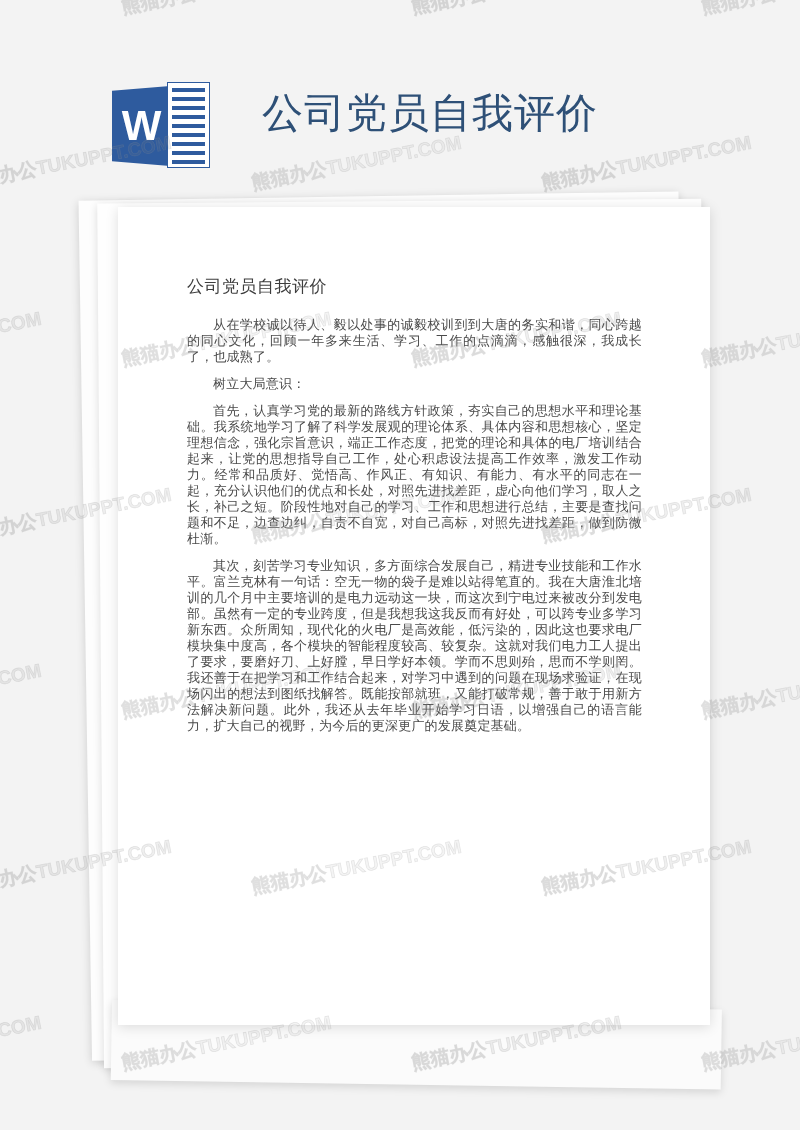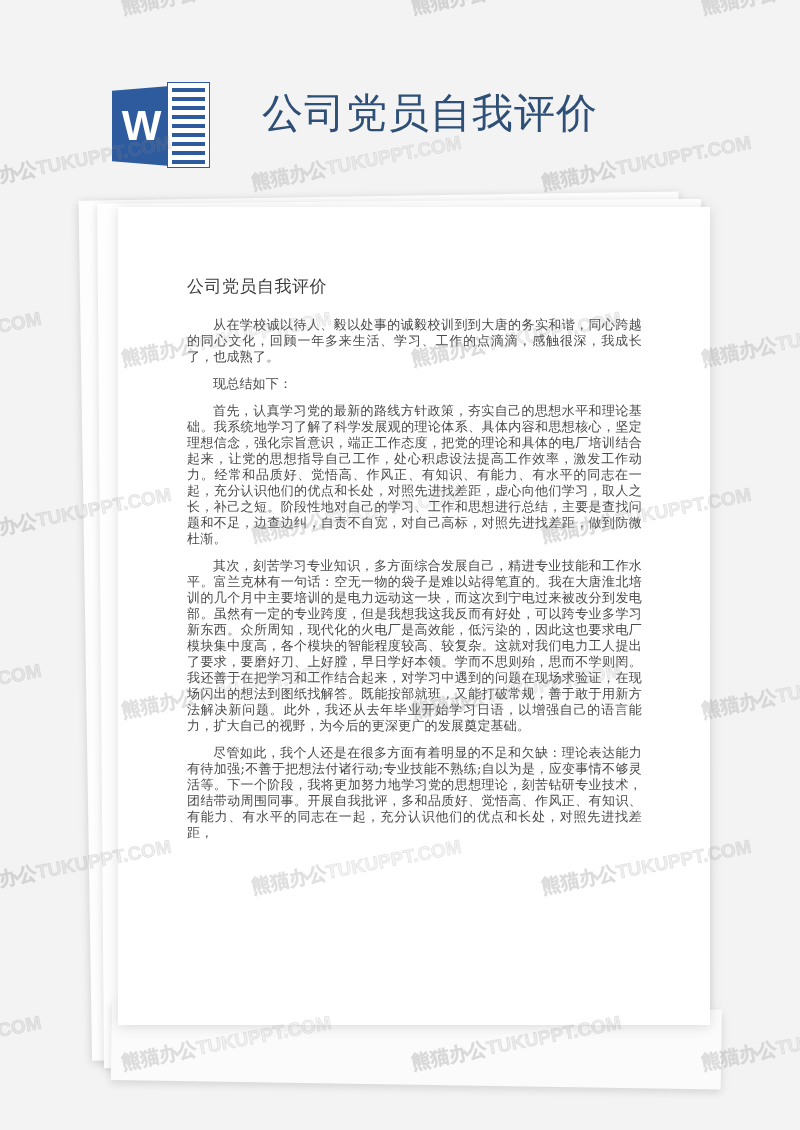--- a/index.html
+++ b/index.html
@@ -129,24 +129,23 @@
 
 <div class="stack">
   <div class="page-back2"></div>
   <div class="page-back1"></div>
   <div class="page-bottom"></div>
 
   <div class="page-main">
     <div class="doc-title">公司党员自我评价</div>
     <div class="doc-body">
       <p>从在学校诚以待人、毅以处事的诚毅校训到到大唐的务实和谐，同心跨越的同心文化，回顾一年多来生活、学习、工作的点滴滴，感触很深，我成长了，也成熟了。</p>
-      <p>现总结如下：</p>
+      <p>树立大局意识：</p>
       <p>首先，认真学习党的最新的路线方针政策，夯实自己的思想水平和理论基础。我系统地学习了解了科学发展观的理论体系、具体内容和思想核心，坚定理想信念，强化宗旨意识，端正工作态度，把党的理论和具体的电厂培训结合起来，让党的思想指导自己工作，处心积虑设法提高工作效率，激发工作动力。经常和品质好、觉悟高、作风正、有知识、有能力、有水平的同志在一起，充分认识他们的优点和长处，对照先进找差距，虚心向他们学习，取人之长，补己之短。阶段性地对自己的学习、工作和思想进行总结，主要是查找问题和不足，边查边纠，自责不自宽，对自己高标，对照先进找差距，做到防微杜渐。</p>
       <p>其次，刻苦学习专业知识，多方面综合发展自己，精进专业技能和工作水平。富兰克林有一句话：空无一物的袋子是难以站得笔直的。我在大唐淮北培训的几个月中主要培训的是电力远动这一块，而这次到宁电过来被改分到发电部。虽然有一定的专业跨度，但是我想我这我反而有好处，可以跨专业多学习新东西。众所周知，现代化的火电厂是高效能，低污染的，因此这也要求电厂模块集中度高，各个模块的智能程度较高、较复杂。这就对我们电力工人提出了要求，要磨好刀、上好膛，早日学好本领。学而不思则殆，思而不学则罔。我还善于在把学习和工作结合起来，对学习中遇到的问题在现场求验证，在现场闪出的想法到图纸找解答。既能按部就班，又能打破常规，善于敢于用新方法解决新问题。此外，我还从去年毕业开始学习日语，以增强自己的语言能力，扩大自己的视野，为今后的更深更广的发展奠定基础。</p>
-      <p>尽管如此，我个人还是在很多方面有着明显的不足和欠缺：理论表达能力有待加强;不善于把想法付诸行动;专业技能不熟练;自以为是，应变事情不够灵活等。下一个阶段，我将更加努力地学习党的思想理论，刻苦钻研专业技术，团结带动周围同事。开展自我批评，多和品质好、觉悟高、作风正、有知识、有能力、有水平的同志在一起，充分认识他们的优点和长处，对照先进找差距，</p>
     </div>
   </div>
 </div>
 
 <div class="wm-layer" id="wm-layer">
     <div class="wm" style="left: -170px; top: -26px;">熊猫办公TUKUPPT.COM</div>
     <div class="wm light" style="left: 120px; top: -26px;">熊猫办公TUKUPPT.COM</div>
     <div class="wm" style="left: 410px; top: -26px;">熊猫办公TUKUPPT.COM</div>
     <div class="wm light" style="left: 700px; top: -26px;">熊猫办公TUKUPPT.COM</div>
     <div class="wm" style="left: -40px; top: 150px;">熊猫办公TUKUPPT.COM</div>

